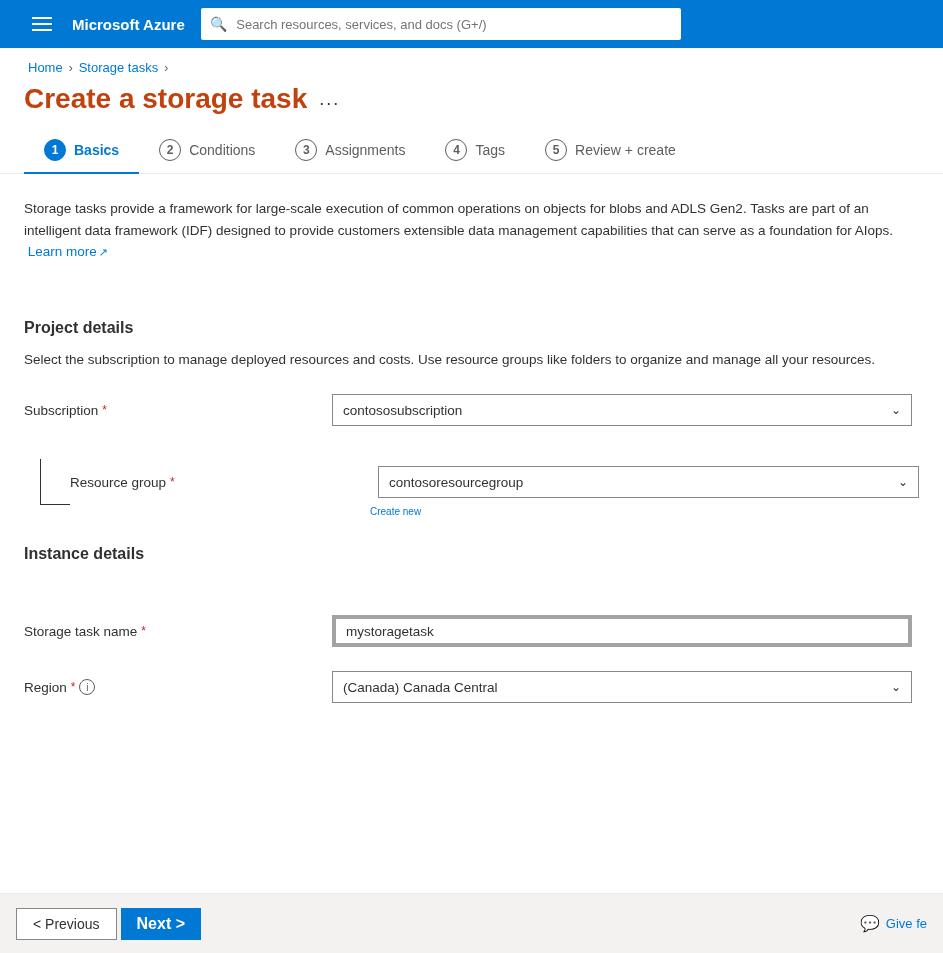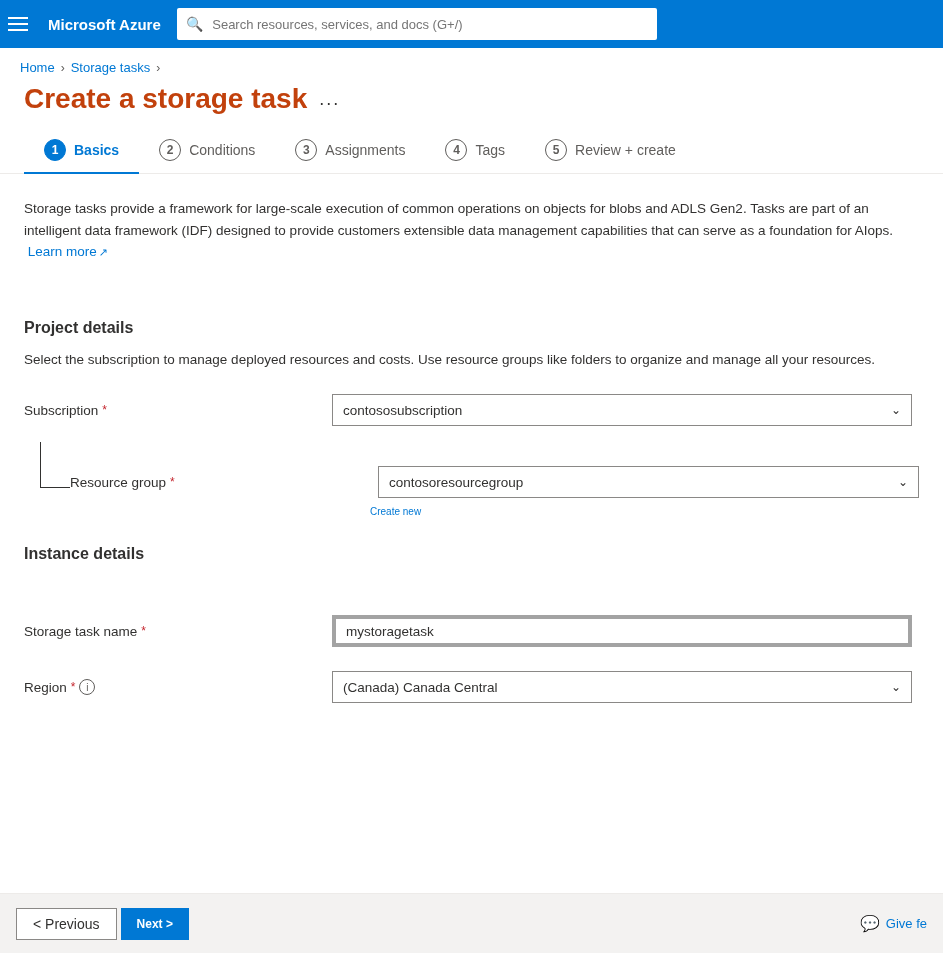--- a/index.html
+++ b/index.html
@@ -4,21 +4,21 @@
   <style>
     * { box-sizing: border-box; margin: 0; padding: 0; }
     body { font-family: 'Segoe UI', Arial, sans-serif; font-size: 14px; color: #323130; background: #fff; }
 
     
     .topnav {
       background: #0078d4;
       height: 48px;
       display: flex;
       align-items: center;
-      padding: 0 4px;
+      padding: 0 28px;
       gap: 16px;
     }
     .topnav-hamburger {
       color: #fff;
       font-size: 18px;
       cursor: pointer;
       display: flex;
       flex-direction: column;
       gap: 4px;
       padding: 4px;
@@ -53,21 +53,21 @@
       width: 100%;
       color: #323130;
     }
     .search-icon-unicode {
       color: #605e5c;
       font-size: 14px;
     }
 
     
     .breadcrumb {
-      padding: 12px 20px 0;
+      padding: 12px 28px 0;
       display: flex;
       align-items: center;
       gap: 6px;
       font-size: 13px;
       color: #0078d4;
     }
     .breadcrumb-sep {
       color: #605e5c;
       font-size: 12px;
     }
@@ -277,21 +277,21 @@
       height: 46px;
       border-left: 1px solid #323130;
       border-bottom: 1px solid #323130;
       margin-left: 16px;
       margin-bottom: 0;
       flex-shrink: 0;
     }
 
     .indented-row {
       display: flex;
-      align-items: flex-start;
+      align-items: center;
       margin-bottom: 4px;
     }
     .indented-content {
       flex: 1;
     }
 
     
     .section-divider {
       margin: 24px 0 16px;
     }
@@ -319,21 +319,21 @@
       font-size: 14px;
       cursor: pointer;
       font-family: 'Segoe UI', Arial, sans-serif;
     }
     .btn-primary {
       height: 32px;
       padding: 0 16px;
       border: none;
       background: #0078d4;
       color: #fff;
-      font-size: 12px;
+      font-size: 16px;
       font-weight: 600;
       cursor: pointer;
       font-family: 'Segoe UI', Arial, sans-serif;
     }
 
     .give-feedback {
       margin-left: auto;
       display: flex;
       align-items: center;
       gap: 6px;

